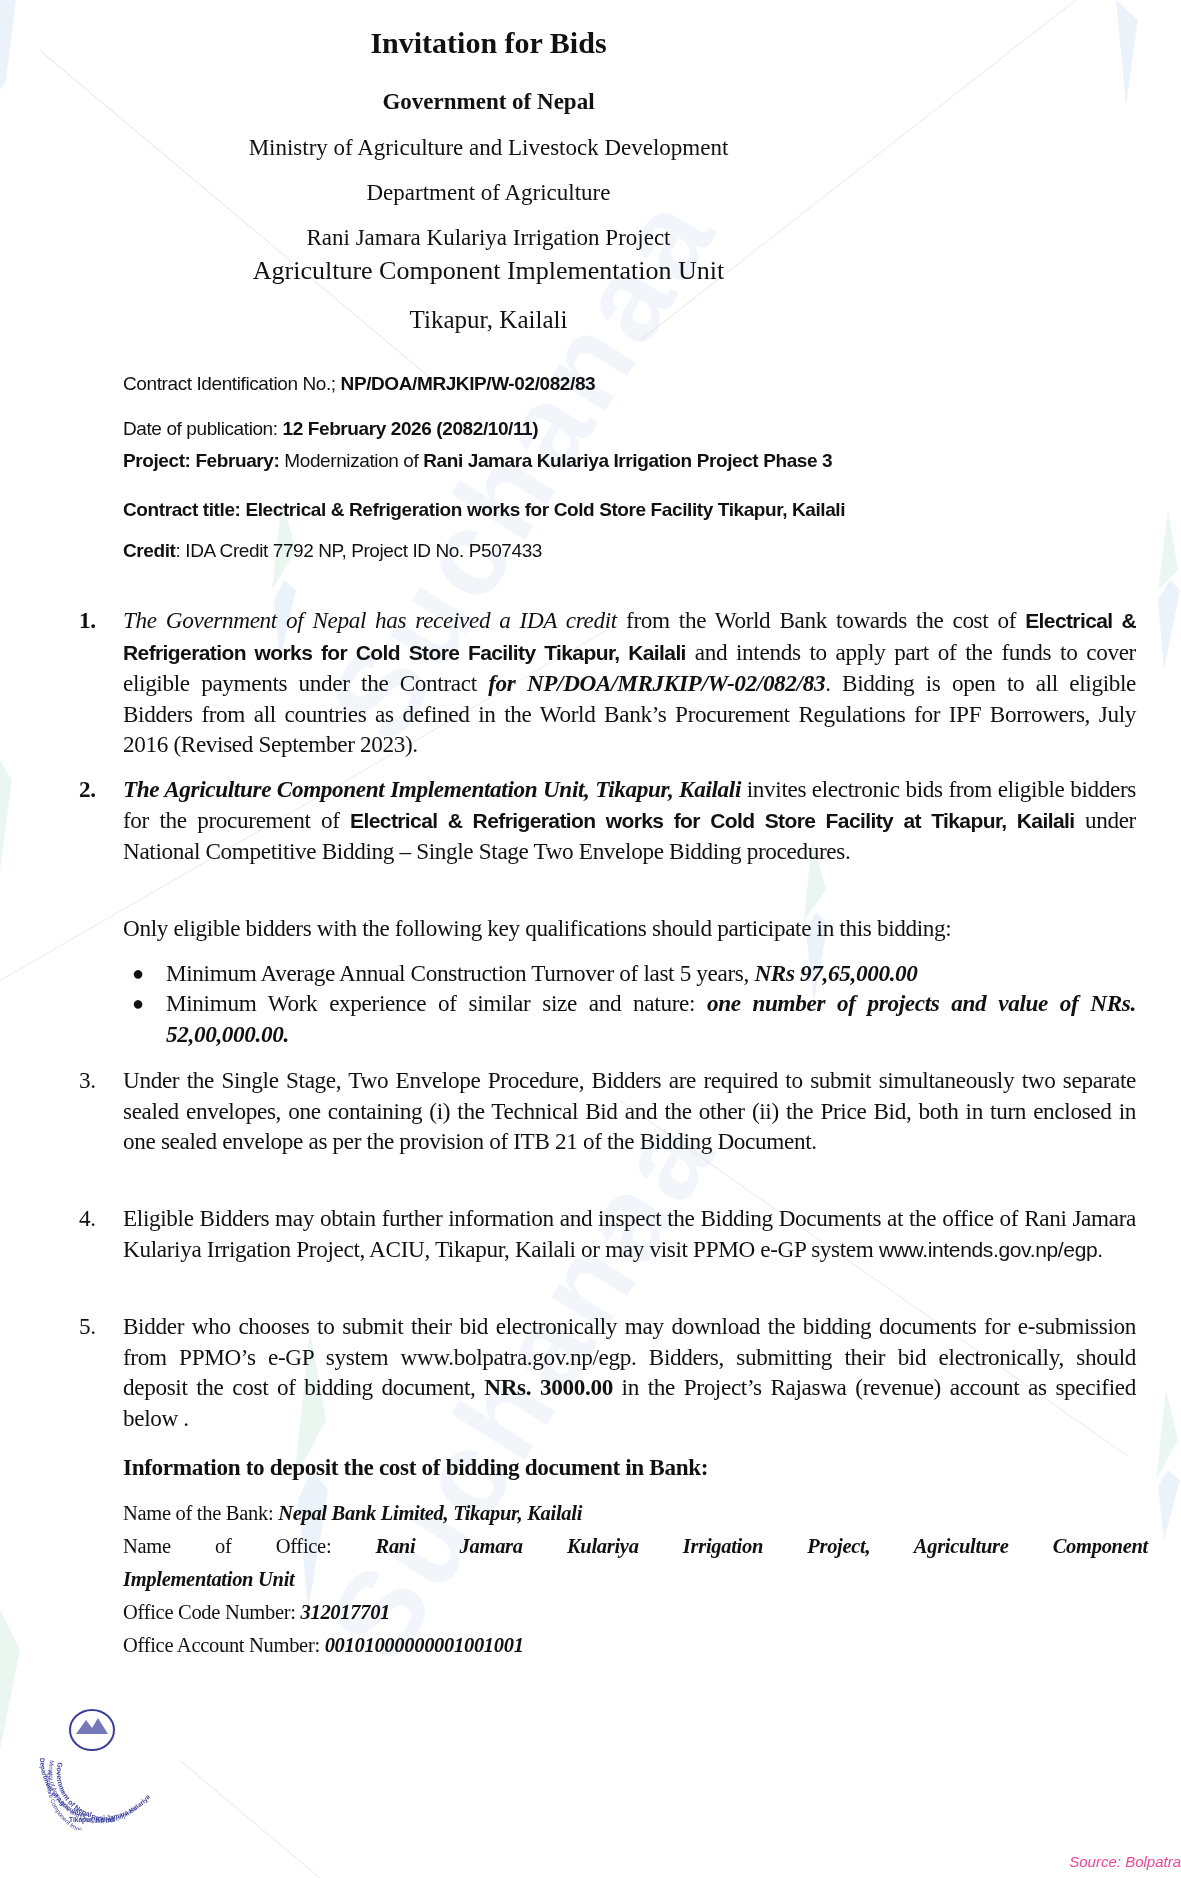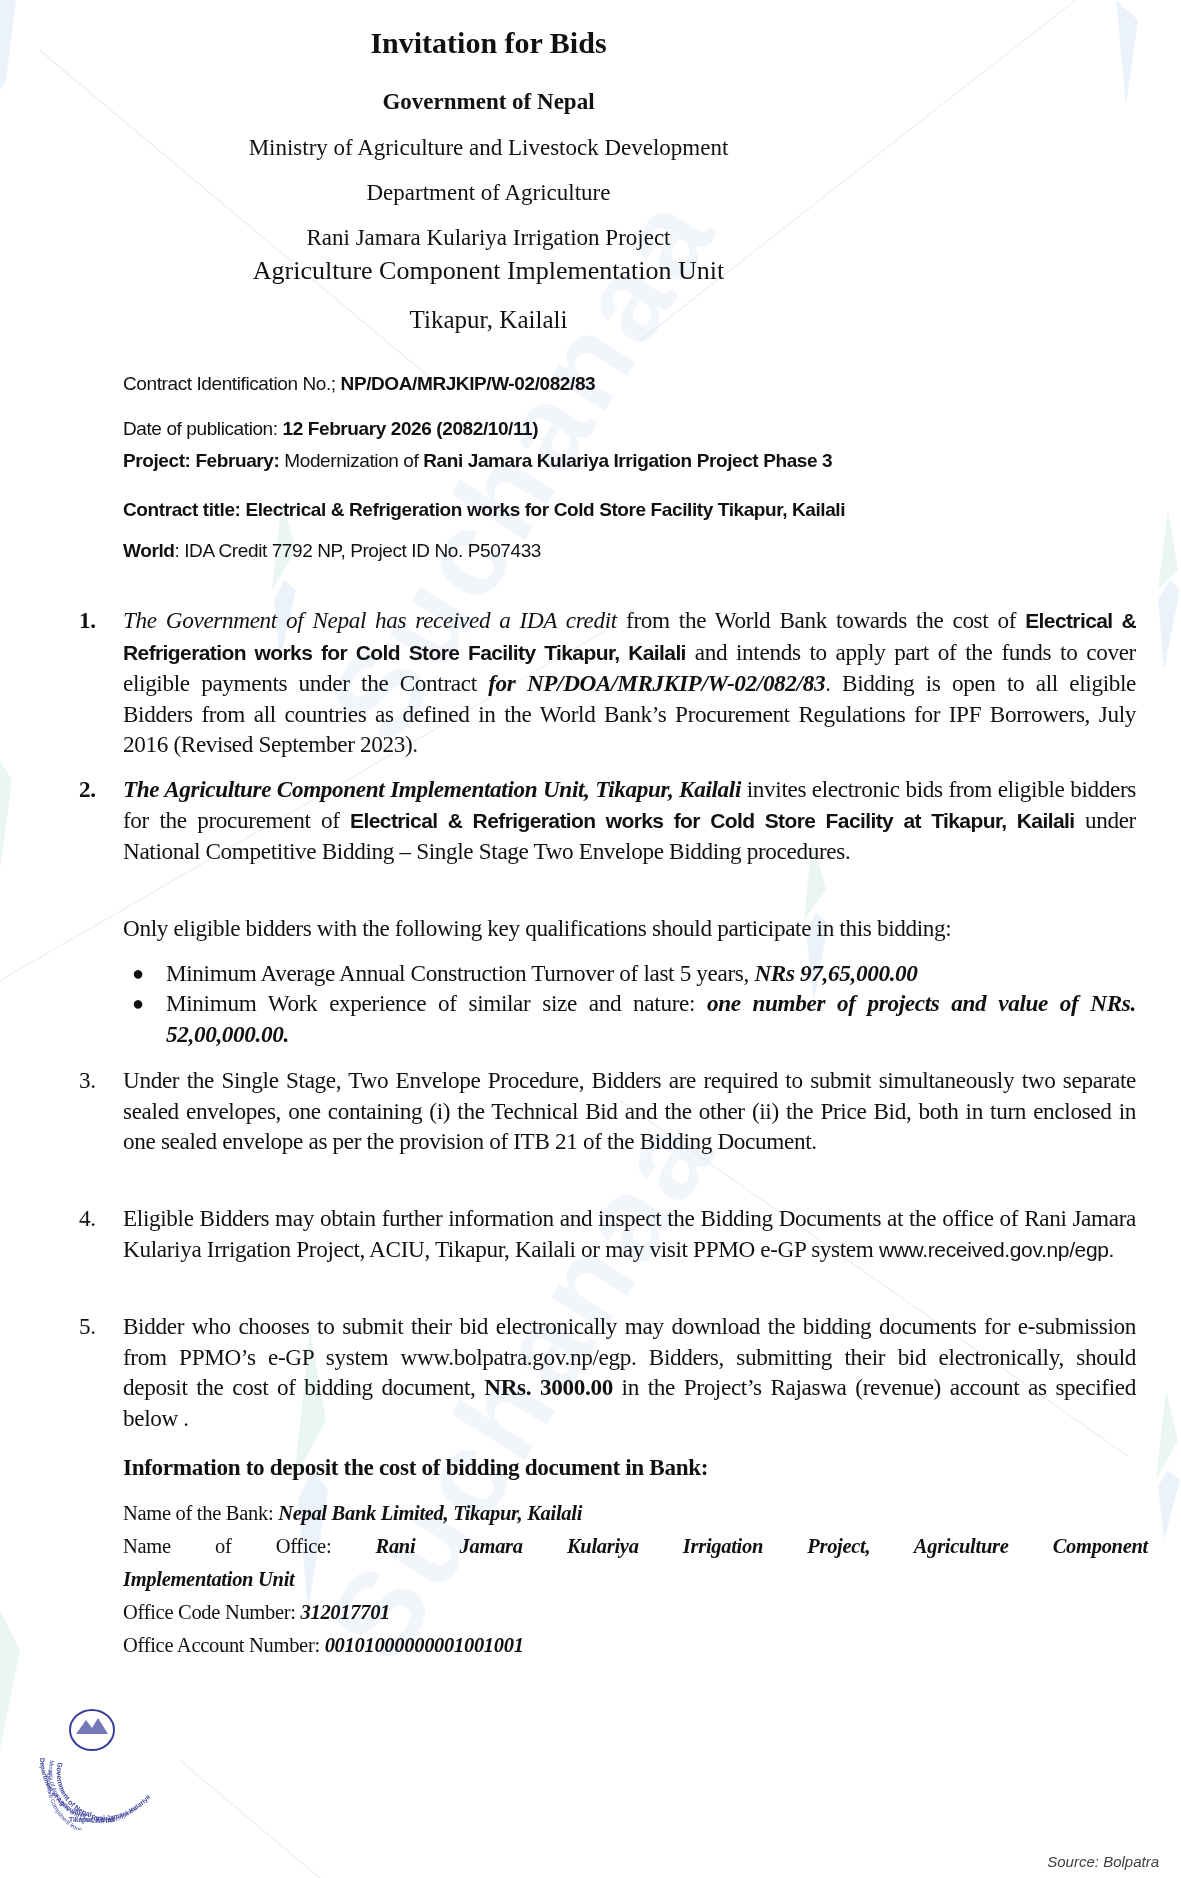--- a/index.html
+++ b/index.html
@@ -25,21 +25,21 @@
   .meta { position: absolute; left: 123px; font-family: "Liberation Sans", sans-serif; font-size: 19px; letter-spacing: -0.4px; white-space: nowrap; }
   .meta b { font-weight: bold; }
   .para { position: absolute; left: 123px; width: 1013px; font-size: 23.2px; line-height: 30.6px; text-align: justify; letter-spacing: -0.35px; }
   .num { position: absolute; left: -44px; top: 0; }
   .sans-b { font-family: "Liberation Sans", sans-serif; font-weight: bold; font-size: 21px; letter-spacing: -0.6px; }
   .bul { position: absolute; left: 166px; width: 970px; font-size: 23.2px; line-height: 30.6px; letter-spacing: -0.35px; }
   .bul .dot { position: absolute; left: -34px; font-size: 20px; }
   .bank { position: absolute; left: 123px; width: 1025px; font-family: Liberation Serif, serif; font-size: 20.5px; line-height: 33px; letter-spacing: -0.3px; }
   .bank i, .bank b { font-weight: bold; }
   .just { text-align: justify; text-align-last: justify; }
-  .source { position: absolute; right: 22px; top: 1853px; font-family: "Liberation Sans", sans-serif; font-style: italic; font-size: 15px; color: #404040; }
+  .source { position: absolute; right: 0; top: 1853px; font-family: "Liberation Sans", sans-serif; font-style: italic; font-size: 15px; color: #ec4899; }
   .stamp { position: absolute; left: 30px; top: 1700px; width: 140px; height: 130px; }
 </style>
 </head>
 <body>
 
 <div class="wm">
   <div class="wm-line" style="left:40px;top:50px;width:520px;transform:rotate(40deg)"></div>
   <div class="wm-line" style="left:640px;top:340px;width:620px;transform:rotate(-38deg)"></div>
   <div class="wm-line" style="left:0;top:980px;width:700px;transform:rotate(-30deg)"></div>
   <div class="wm-line" style="left:620px;top:1100px;width:620px;transform:rotate(35deg)"></div>
@@ -94,21 +94,21 @@
 <div class="meta" style="top:418px">
   <span>Date of publication: </span><b>12 February 2026 (2082/10/11)</b>
 </div>
 <div class="meta" style="top:450px">
   <b>Project: February: </b><span>Modernization of </span><b>Rani Jamara Kulariya Irrigation Project Phase 3</b>
 </div>
 <div class="meta" style="top:499px">
   <b>Contract title: </b><b>Electrical &amp; Refrigeration works for Cold Store Facility Tikapur, Kailali</b>
 </div>
 <div class="meta" style="top:540px">
-  <b>World</b><span>: IDA Credit 7792 NP, Project ID No. P507433</span>
+  <b>Credit</b><span>: IDA Credit 7792 NP, Project ID No. P507433</span>
 </div>
 
 <div class="para" style="top:605px">
   <b class="num">1.</b>
   <i>The Government of Nepal has received a IDA credit</i><span> from the World Bank towards the cost of </span><span class="sans-b">Electrical &amp; Refrigeration works for Cold Store Facility Tikapur, Kailali</span><span> and intends to apply part of the funds to cover eligible payments under the Contract </span><b><i>for NP/DOA/MRJKIP/W-02/082/83</i></b><span>. Bidding is open to all eligible Bidders from all countries as defined in the World Bank’s Procurement Regulations for IPF Borrowers, July 2016 (Revised September 2023).</span>
 </div>
 
 <div class="para" style="top:774px">
   <b class="num">2.</b>
   <b><i>The Agriculture Component Implementation Unit, Tikapur, Kailali</i></b><span> invites electronic bids from eligible bidders for the procurement of </span><span class="sans-b">Electrical &amp; Refrigeration works for Cold Store Facility at Tikapur, Kailali</span><span> under National Competitive Bidding – Single Stage Two Envelope Bidding procedures.</span>
@@ -123,21 +123,21 @@
   <span>Minimum Work experience of similar size and nature: </span><b><i>one number of projects and value of NRs. 52,00,000.00.</i></b>
 </div>
 
 <div class="para" style="top:1065px">
   <span class="num">3.</span>
   <span>Under the Single Stage, Two Envelope Procedure, Bidders are required to submit simultaneously two separate sealed envelopes, one containing (i) the Technical Bid and the other (ii) the Price Bid, both in turn enclosed in one sealed envelope as per the provision of ITB 21 of the Bidding Document.</span>
 </div>
 
 <div class="para" style="top:1203px">
   <span class="num">4.</span>
-  <span>Eligible Bidders may obtain further information and inspect the Bidding Documents at the office of Rani Jamara Kulariya Irrigation Project, ACIU, Tikapur, Kailali or may visit PPMO e-GP system </span><span style="font-family:'Liberation Sans',sans-serif;font-size:21px">www.received.gov.np/egp.</span>
+  <span>Eligible Bidders may obtain further information and inspect the Bidding Documents at the office of Rani Jamara Kulariya Irrigation Project, ACIU, Tikapur, Kailali or may visit PPMO e-GP system </span><span style="font-family:'Liberation Sans',sans-serif;font-size:21px">www.intends.gov.np/egp.</span>
 </div>
 
 <div class="para" style="top:1311px">
   <span class="num">5.</span>
   <span>Bidder who chooses to submit their bid electronically may download the bidding documents for e-submission from PPMO’s e-GP system www.bolpatra.gov.np/egp. Bidders, submitting their bid electronically, should deposit the cost of bidding document, </span><b>NRs. 3000.00</b><span> in the Project’s Rajaswa (revenue) account as specified below .</span>
 </div>
 
 <div class="para" style="top:1452px;font-weight:bold">Information to deposit the cost of bidding document in Bank:</div>
 <div class="bank" style="top:1497px">
   <div><span>Name of the Bank: </span><i>Nepal Bank Limited, Tikapur, Kailali</i></div>

